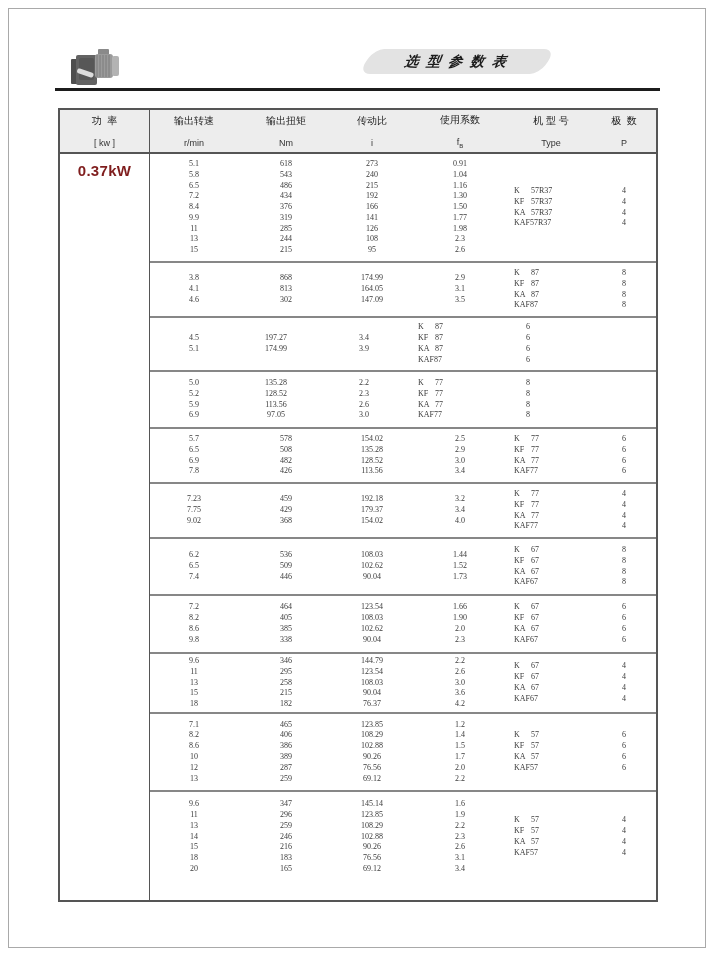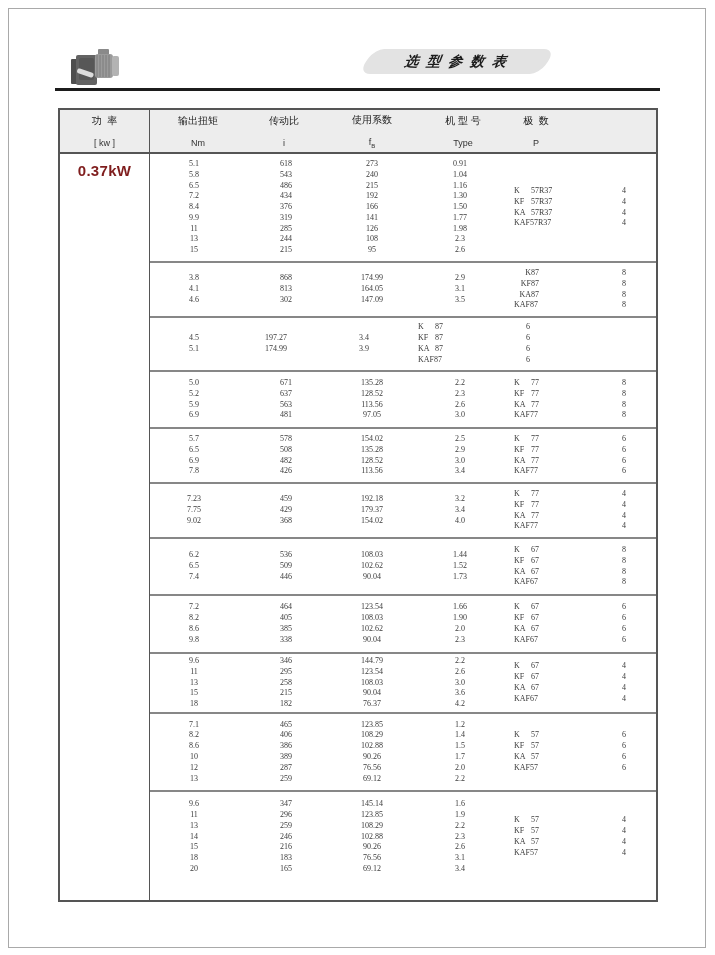--- a/index.html
+++ b/index.html
@@ -61,20 +61,24 @@
   </div>
 
   <div class="rule"></div>
 
   <div class="ptable">
     <div class="thead">
       <div class="th power">
         <div class="cn">功  率</div>
         <div class="en">[ kw ]</div>
       </div>
+      <div class="th w0">
+        <div class="cn">输出转速</div>
+        <div class="en">r/min</div>
+      </div>
       <div class="th w1">
         <div class="cn">输出扭矩</div>
         <div class="en">Nm</div>
       </div>
       <div class="th w2">
         <div class="cn">传动比</div>
         <div class="en">i</div>
       </div>
       <div class="th w3">
         <div class="cn">使用系数</div>
@@ -146,21 +150,21 @@
               <div class="trow"><div class="tpre">KA</div><div class="" style="display: inline;">57R37</div></div>
               <div class="trow"><div class="tpre">KAF57R37</div></div>
             </div>
             <div class="w5 col">
               <div class="trow">4</div>
               <div class="trow">4</div>
               <div class="trow">4</div>
               <div class="trow">4</div>
             </div>
           </div>
-          <div class="block" style="min-height: 55px; height: 55px; text-align: right;">
+          <div class="block" style="min-height: 55px; height: 55px;">
             <div class="w0 col">
               <div class="trow">3.8</div>
               <div class="trow">4.1</div>
               <div class="trow">4.6</div>
             </div>
             <div class="w1 col">
               <div class="trow">868</div>
               <div class="trow">813</div>
               <div class="trow">302</div>
             </div>
@@ -212,26 +216,20 @@
               <div class="trow">6</div>
               <div class="trow">6</div>
             </div>
           </div>
           <div class="block" style="min-height: 57px; height: 57px;">
             <div class="w0 col">
               <div class="trow">5.0</div>
               <div class="trow">5.2</div>
               <div class="trow">5.9</div>
               <div class="trow">6.9</div>
-            </div>
-            <div class="w1 col">
-              <div class="trow">671</div>
-              <div class="trow">637</div>
-              <div class="trow">563</div>
-              <div class="trow">481</div>
             </div>
             <div class="w2 col">
               <div class="trow">135.28</div>
               <div class="trow">128.52</div>
               <div class="trow">113.56</div>
               <div class="trow">97.05</div>
             </div>
             <div class="w3 col">
               <div class="trow">2.2</div>
               <div class="trow">2.3</div>

